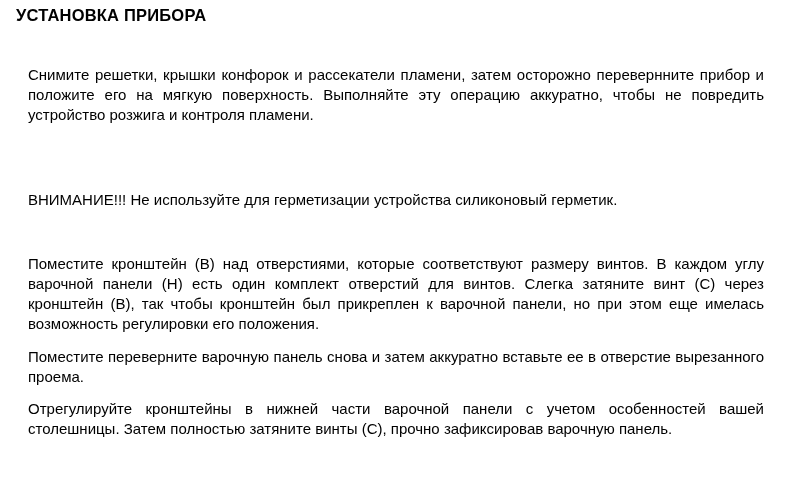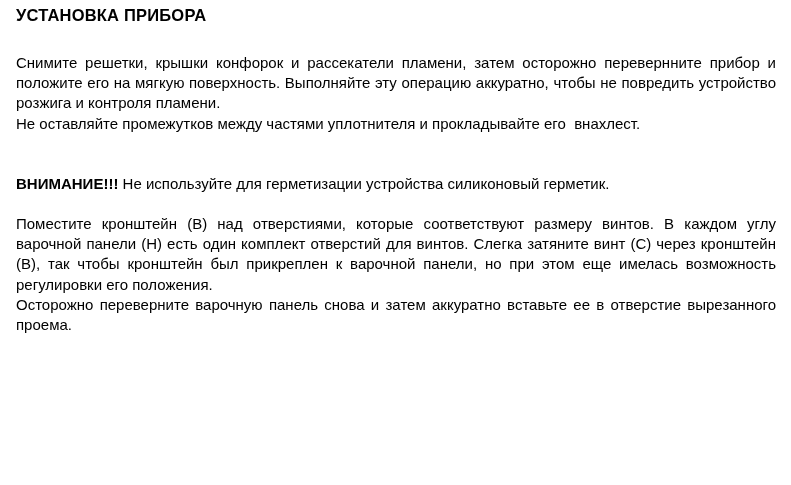--- a/index.html
+++ b/index.html
@@ -41,59 +41,59 @@
   .block {
     font-size: 15px;
     line-height: 20.2px;
     text-align: justify;
     text-justify: inter-word;
     margin: 0;
     padding: 0;
     word-spacing: 0px;
   }
   .block p {
-    margin: 0;
+    margin: 12px;
     padding: 0;
     text-align: justify;
     text-justify: inter-word;
   }
   
   .block p.last-line-natural {
     text-align-last: left;
   }
   .spacer-lg { height: 27px; }
   .spacer-md { height: 20px; }
-  .strong { font-weight: bold; }
+  .strong { font-weight: normal; }
   .nowrap-dbl { white-space: pre-wrap; }
 </style>
 </head>
 <body>
 
 <div class="page">
   <div class="content">
 
     <h1 class="doc-title">УСТАНОВКА ПРИБОРА</h1>
 
     <div class="spacer-lg"></div>
 
     <div class="block">
       <p class="last-line-natural">Снимите решетки, крышки конфорок и рассекатели пламени, затем осторожно перевернните прибор и положите его на мягкую поверхность. Выполняйте эту операцию аккуратно, чтобы не повредить устройство розжига и контроля пламени.</p>
-      <p class="last-line-natural nowrap-dbl">Не оставляйте промежутков между частями уплотнителя и прокладывайте его  внахлест.</p>
     </div>
 
     <div class="spacer-md"></div>
 
 
     <div class="spacer-md"></div>
 
     <div class="block">
       <p class="last-line-natural"><span class="strong">ВНИМАНИЕ!!!</span><span> Не используйте для герметизации устройства силиконовый герметик.</span></p>
     </div>
 
     <div class="spacer-md"></div>
 
     <div class="block">
       <p class="last-line-natural">Поместите кронштейн (B) над отверстиями, которые соответствуют размеру винтов. В каждом углу варочной панели (H) есть один комплект отверстий для винтов. Слегка затяните винт (C) через кронштейн (B), так чтобы кронштейн был прикреплен к варочной панели, но при этом еще имелась возможность регулировки его положения.</p>
-      <p class="last-line-natural">Осторожно переверните варочную панель снова и затем аккуратно вставьте ее в отверстие вырезанного проема.</p>
+      <p class="last-line-natural">Поместите переверните варочную панель снова и затем аккуратно вставьте ее в отверстие вырезанного проема.</p>
+      <p class="last-line-natural">Отрегулируйте кронштейны в нижней части варочной панели с учетом особенностей вашей столешницы. Затем полностью затяните винты (C), прочно зафиксировав варочную панель.</p>
     </div>
 
   </div>
 </div>
 
 </body></html>

